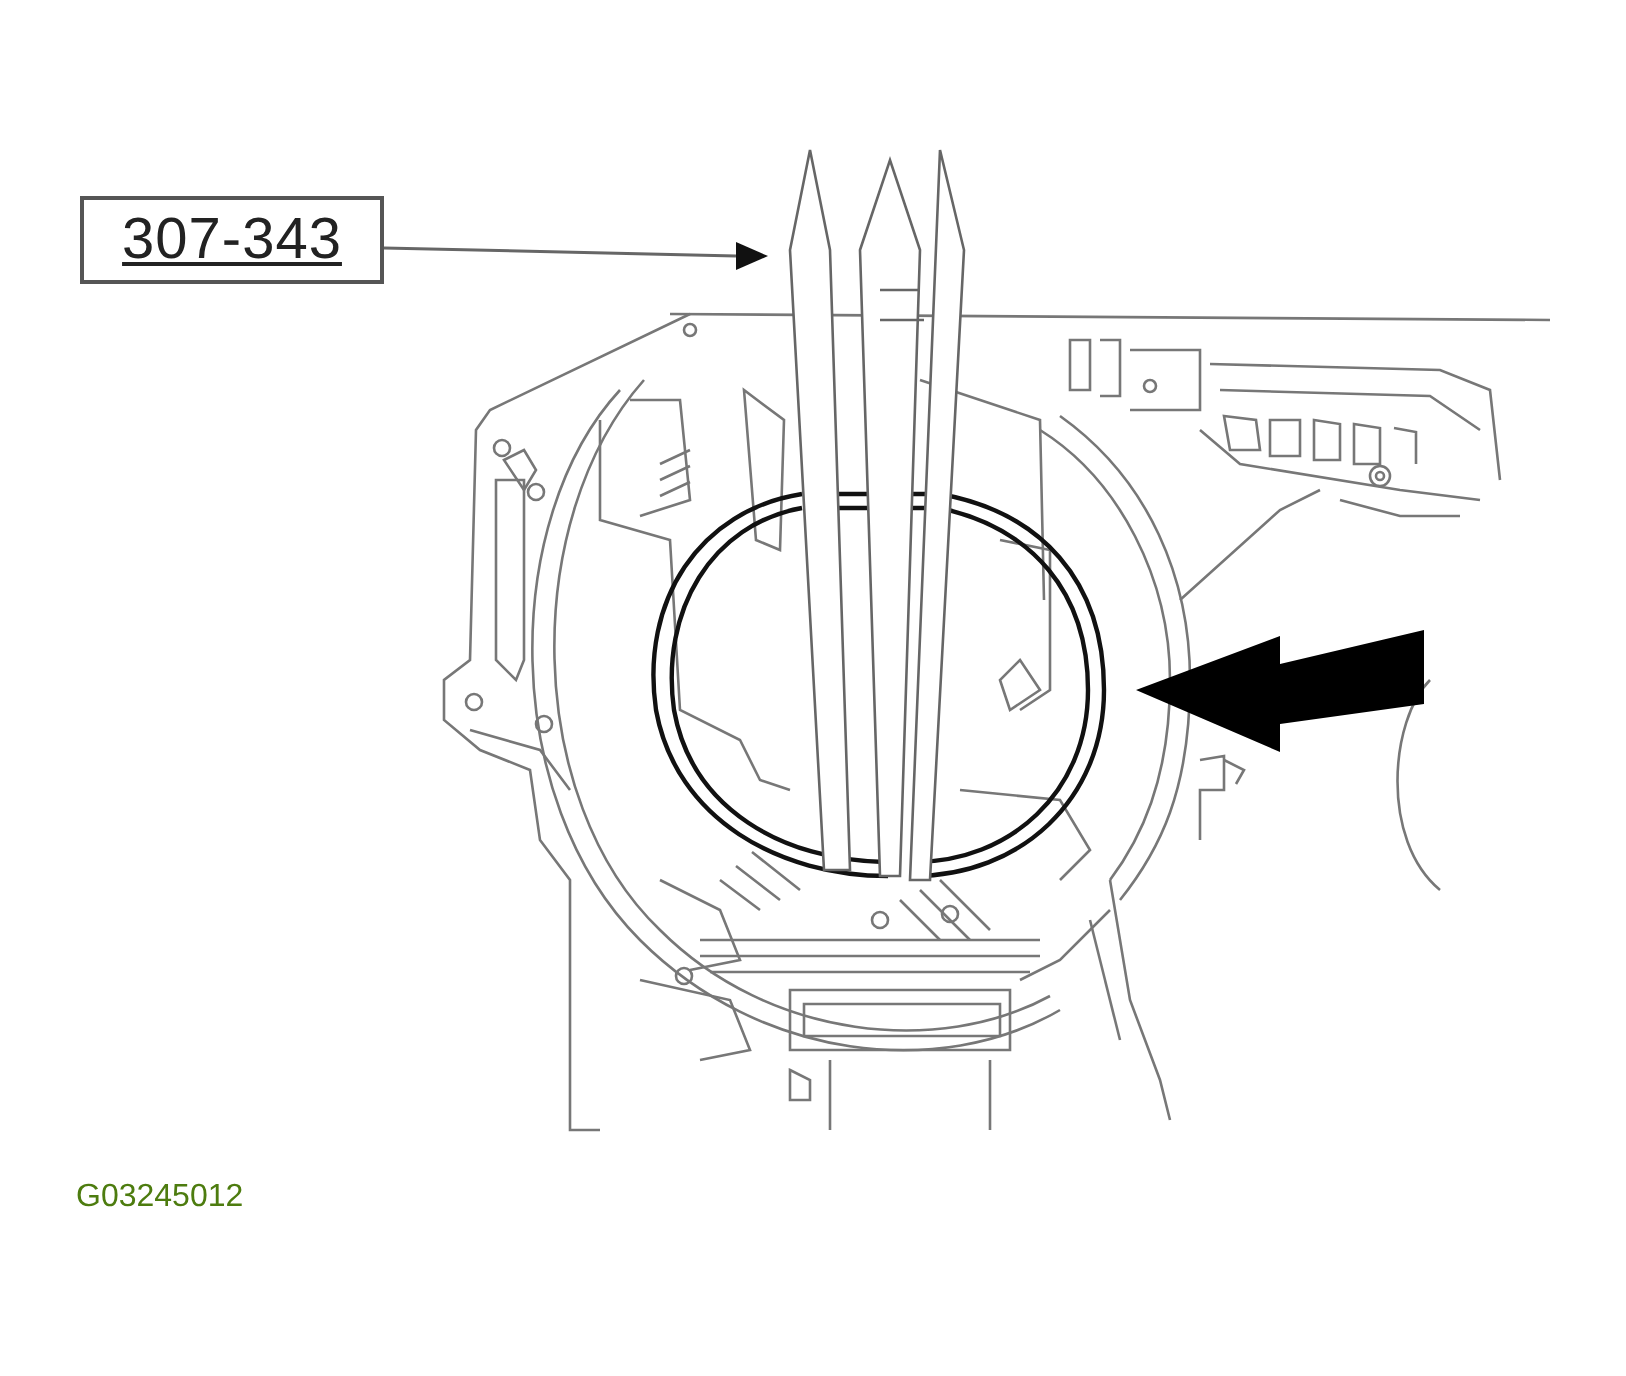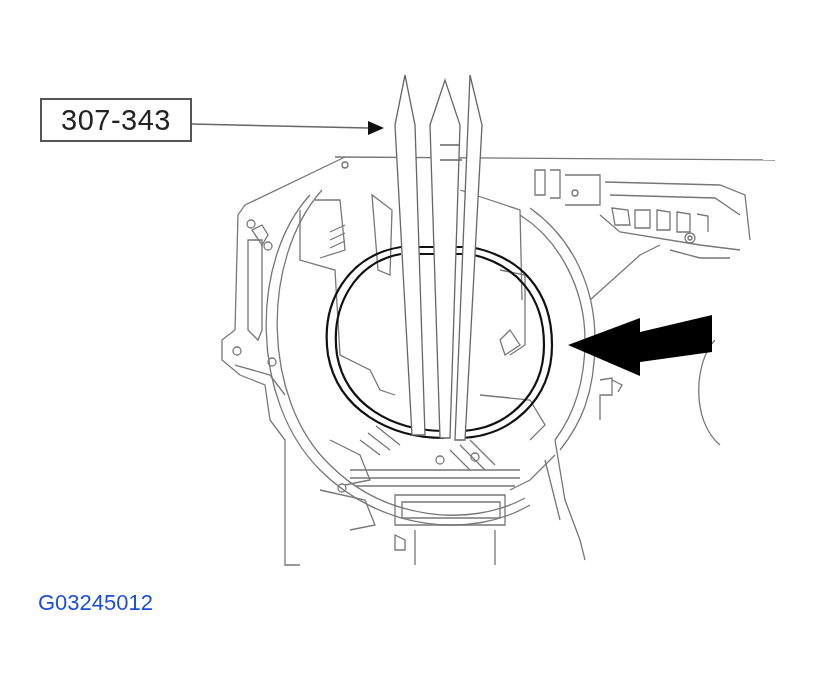--- a/index.html
+++ b/index.html
@@ -1,25 +1,25 @@
 <!DOCTYPE html>
 <html><head>
   <meta charset="utf-8">
   <style>
     html, body { margin: 0; padding: 0; background: #ffffff; }
     body { width: 813px; height: 688px; position: relative; overflow: hidden; font-family: "Liberation Sans", sans-serif; }
     .callout-box {
       position: absolute; left: 40px; top: 98px; width: 152px; height: 44px;
       border: 2px solid #555; box-sizing: border-box; background: #fff;
       display: flex; align-items: center; justify-content: center;
-      font-family: "Liberation Sans", sans-serif; font-size: 29px; color: #222; letter-spacing: 0.5px;
+      font-family: "Liberation Sans", sans-serif; font-size: 29px; color: #222; letter-spacing: 0.5px; text-decoration: underline;
     }
     .figure-id {
       position: absolute; left: 38px; top: 590px;
-      font-family: "Liberation Sans", sans-serif; font-size: 22px; color: #1d4ed8;
+      font-family: "Liberation Sans", sans-serif; font-size: 16px; color: #4d7c0f;
     }
     svg.drawing { position: absolute; left: 0; top: 0; }
   </style>
 </head>
 <body>
 
 <svg class="drawing" width="813" height="688" viewBox="0 0 813 688" xmlns="http://www.w3.org/2000/svg">
 
   <g>
     <line x1="192" y1="124" x2="368" y2="128" stroke="#666" stroke-width="1.5"></line>

